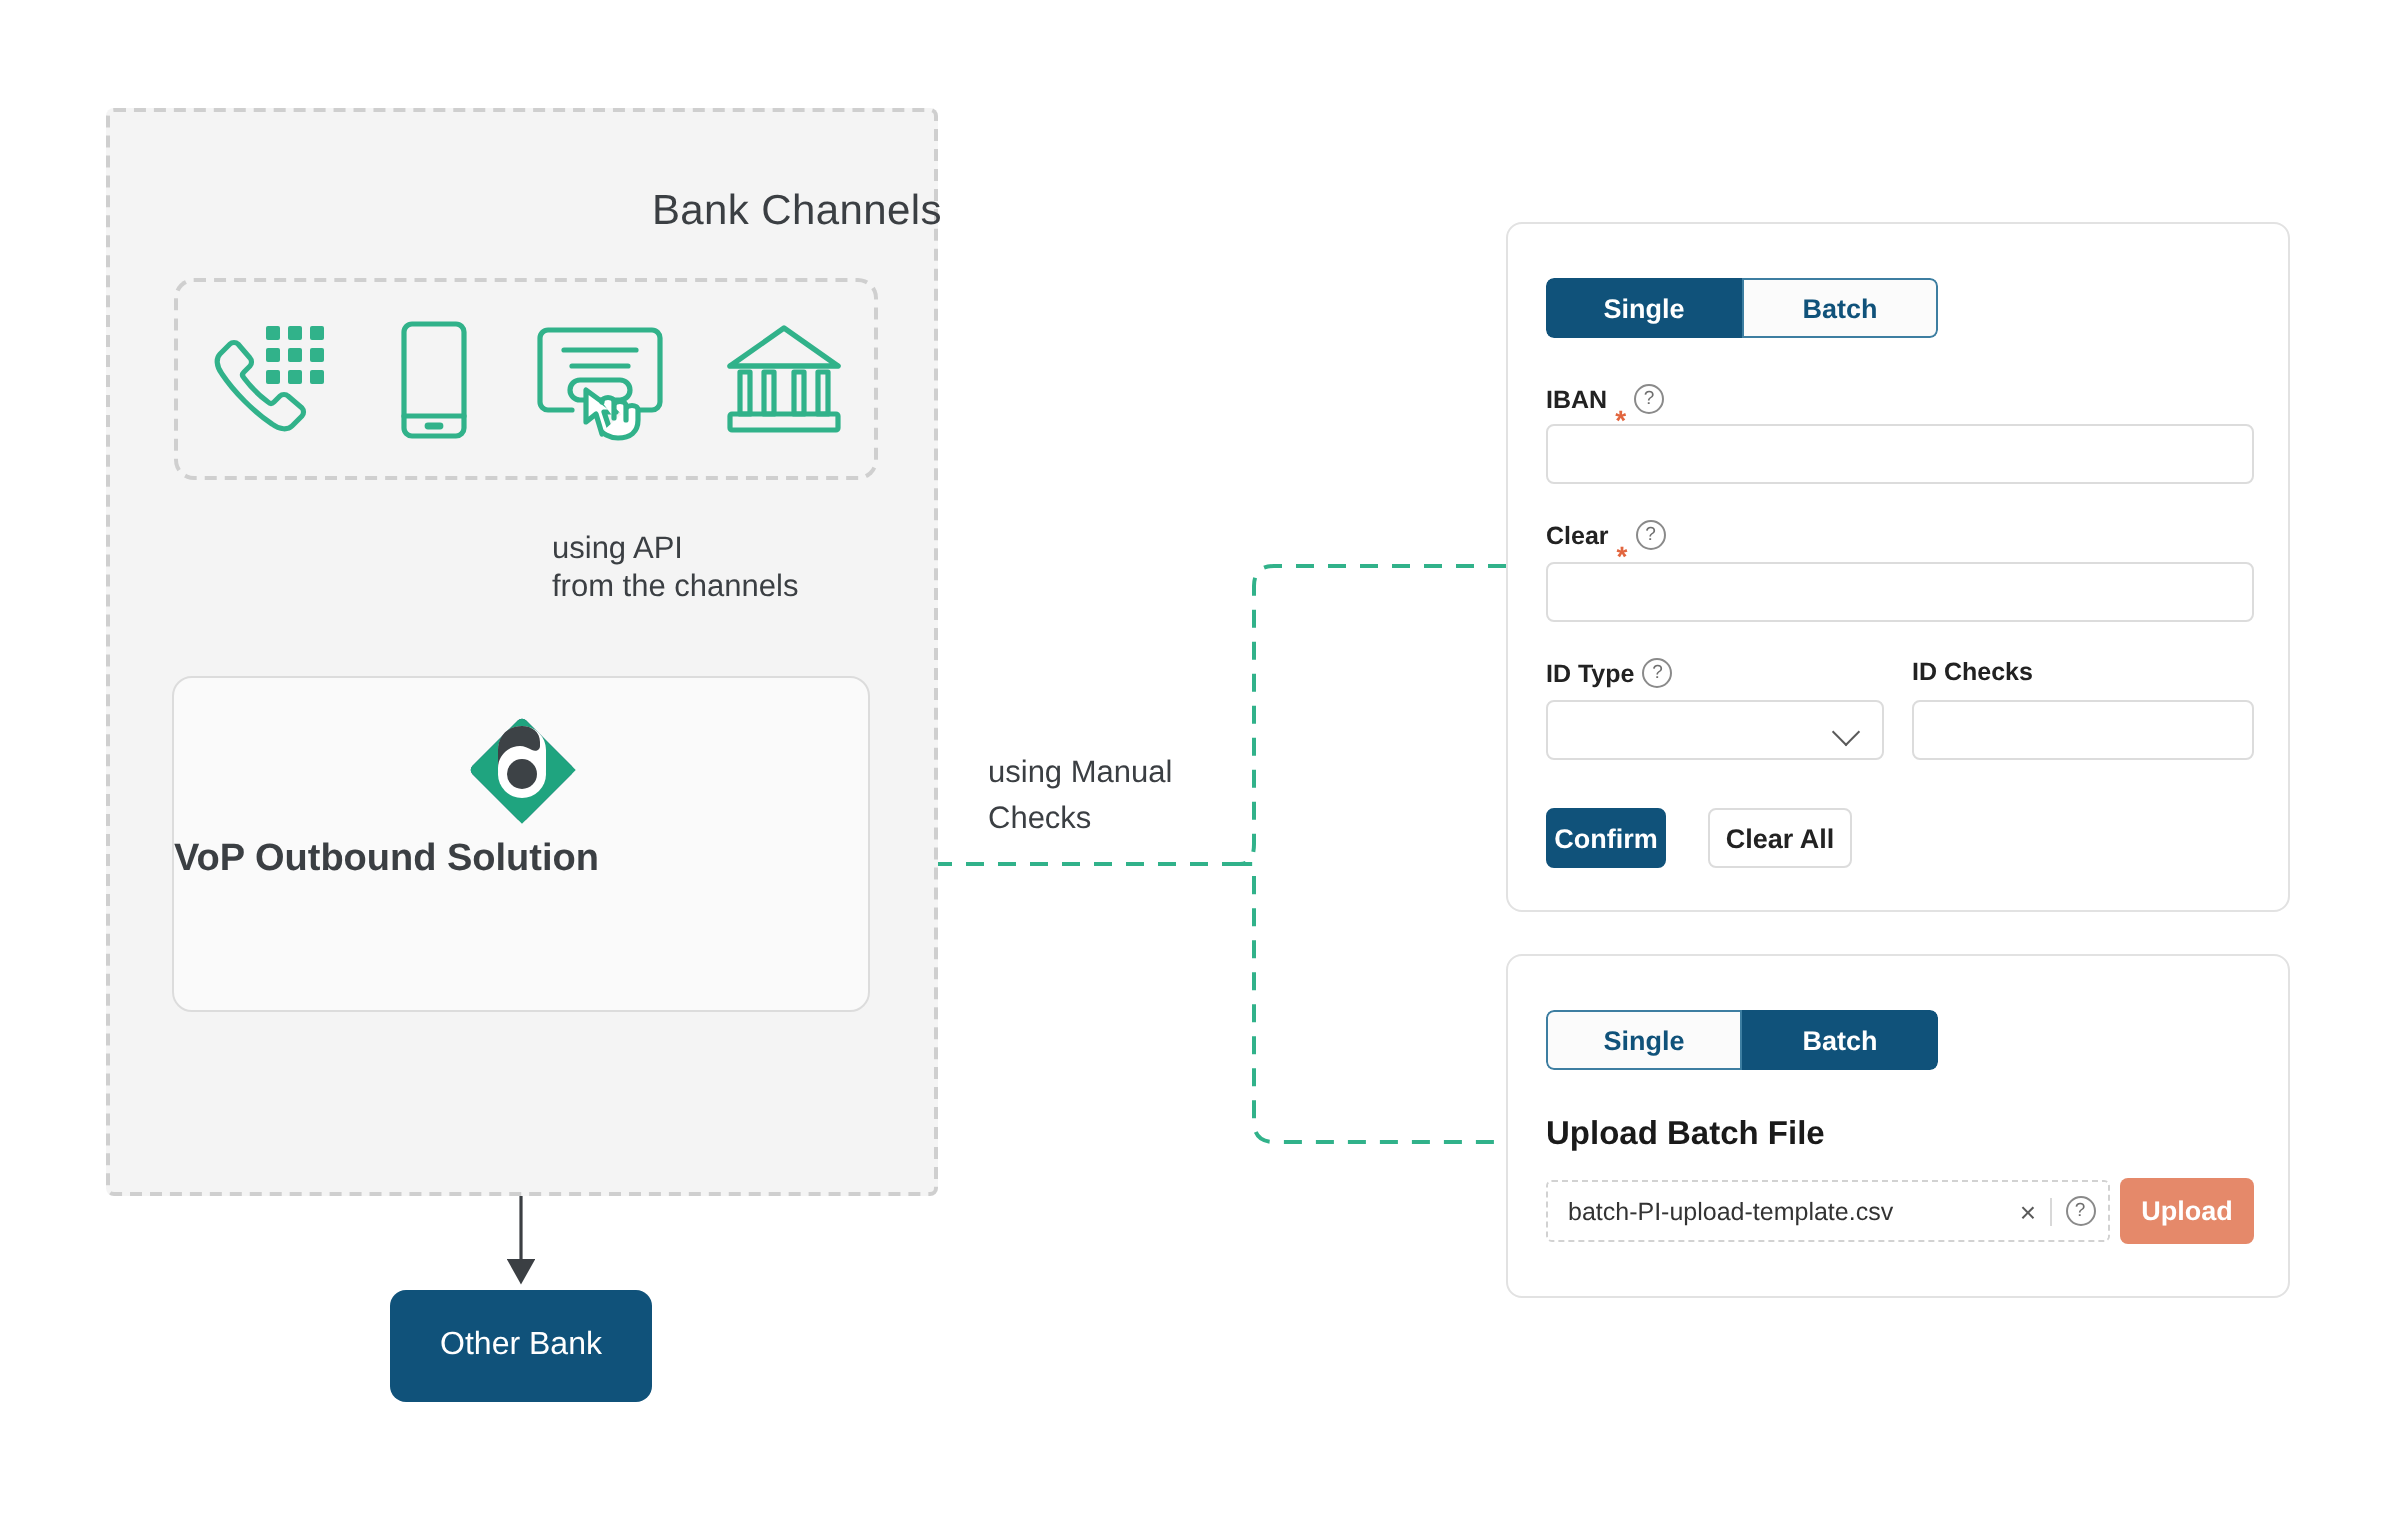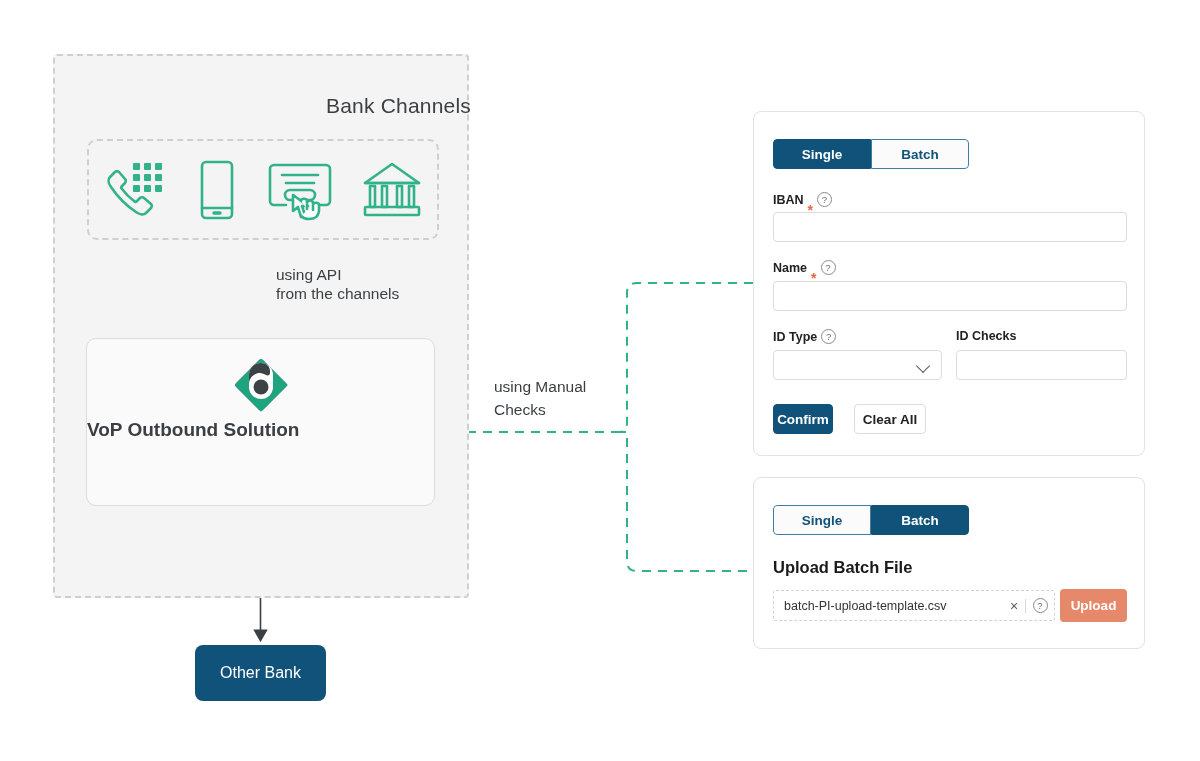--- a/index.html
+++ b/index.html
@@ -391,21 +391,21 @@
     </div>
 
     <div class="fld-label" style="left:19px; top:80px;">
       <span>IBAN</span>
       <span class="req">*</span>
       <span class="help">?</span>
     </div>
     <input class="txt-input" style="left: 19px; top: 100px; width: 354px; height: 30px;" value="">
 
     <div class="fld-label" style="left:19px; top:148px;">
-      <span>Name</span>
+      <span>Clear</span>
       <span class="req">*</span>
       <span class="help">?</span>
     </div>
     <input class="txt-input" style="left: 19px; top: 169px; width: 354px; height: 30px;" value="">
 
     <div class="fld-label" style="left:19px; top:217px;">
       <span>ID Type</span>
       <span class="help">?</span>
     </div>
     <div class="sel-wrap" style="left:19px; top:238px; width:169px; height:30px;">

